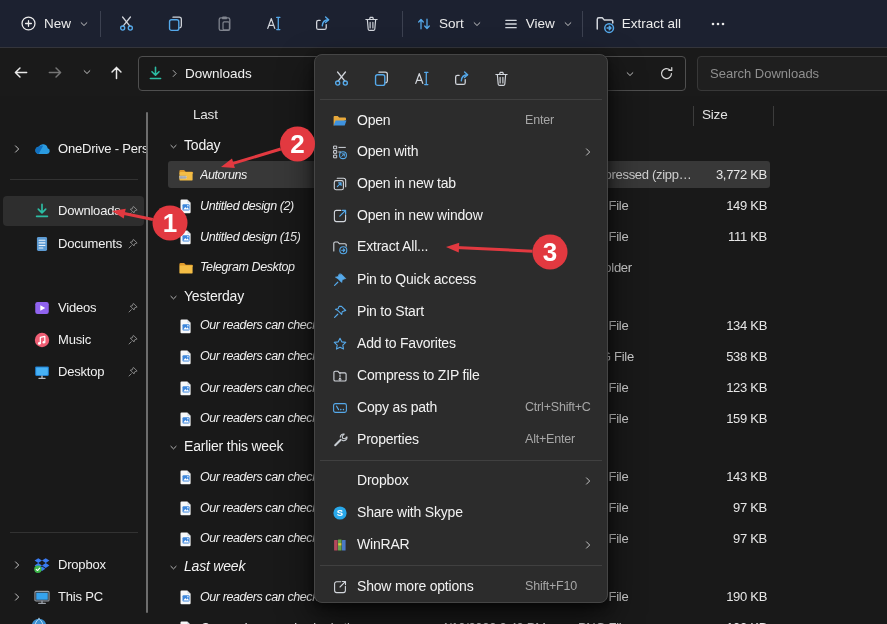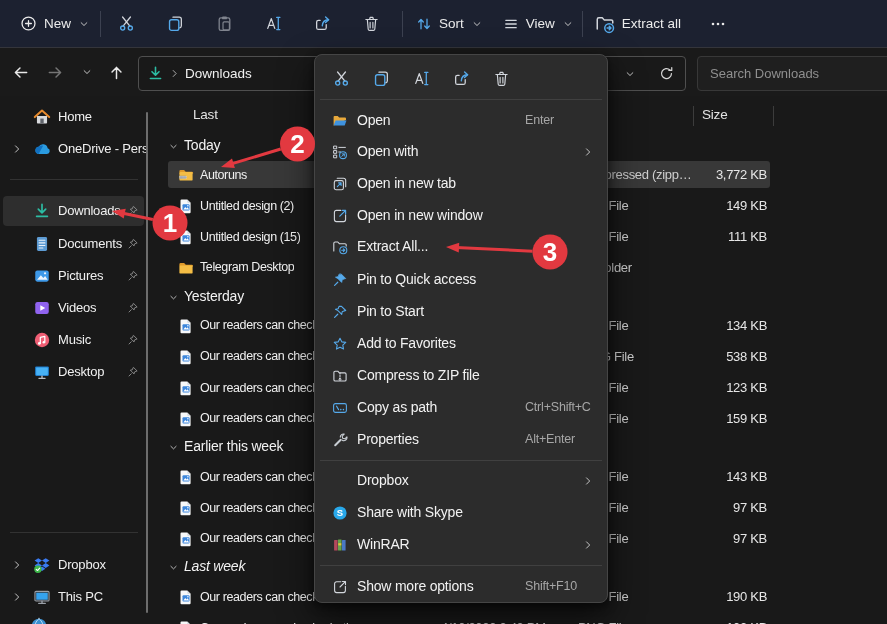--- a/index.html
+++ b/index.html
@@ -52,21 +52,21 @@
   .colheader{position:absolute;left:0;top:8px;width:735px;height:24px;}
   .colheader .col-name{position:absolute;left:41px;top:3px;font-size:13.5px;color:#e3e3e3;letter-spacing:-0.2px;}
   .colheader .col-size{position:absolute;left:550px;top:3px;font-size:13.5px;color:#e3e3e3;letter-spacing:-0.2px;}
   .colsep{position:absolute;top:2px;width:1px;height:20px;background:#3c3c3c;}
   .group-header{position:absolute;left:0;width:735px;height:30px;}
   .group-chevron{position:absolute;left:16px;top:10px;width:11px;height:11px;}
   .group-label{position:absolute;left:32px;top:6px;font-size:14px;color:#f2f2f2;letter-spacing:-0.2px;}
   .file-row{position:absolute;left:0;width:735px;height:30px;}
   .row-highlight{position:absolute;left:16px;top:1px;width:602px;height:27px;background:#383838;border-radius:3px;}
   .row-icon{position:absolute;left:26px;top:7px;width:16px;height:16px;}
-  .row-name{position:absolute;left:48px;top:7.5px;max-width:400px;white-space:nowrap;overflow:hidden;font-size:12.5px;color:#f0f0f0;letter-spacing:-0.4px;}
+  .row-name{position:absolute;left:48px;top:7.5px;max-width:400px;white-space:nowrap;overflow:hidden;font-size:12.5px;color:#f0f0f0;letter-spacing:-0.4px;font-style:italic;}
   .row-date{position:absolute;left:289px;top:7px;font-size:13px;color:#cfcfcf;letter-spacing:-0.3px;white-space:nowrap;}
   .row-type{position:absolute;left:426px;top:7px;width:116px;font-size:13px;color:#cfcfcf;letter-spacing:-0.3px;white-space:nowrap;overflow:hidden;text-overflow:ellipsis;}
   .row-size{position:absolute;right:120px;top:7px;width:110px;text-align:right;font-size:13px;color:#e6e6e6;letter-spacing:-0.3px;}
   
   .ctxmenu{
     position:absolute;left:314px;top:54px;width:294px;height:549px;
     background:#2c2c2c;border:1px solid #454545;border-radius:8px;
     box-shadow:0 14px 34px rgba(0,0,0,.62), 0 3px 10px rgba(0,0,0,.5);
     z-index:30;
   }
@@ -258,30 +258,20 @@
             <path d="M13.6 1.6v3.1h-3.1" stroke="#d6d6d6" stroke-width="1.3"></path>
           </svg>
         </span>
       </div>
     <div class="searchbox">
       <span>Search Downloads</span>
     </div>
   </div>
 
   <div class="sidebar" id="sidebar">
-      <div class="side-item" style="top: 6px;">
-        <span class="side-icon">
-          <svg width="18" height="18" viewBox="0 0 16 16" fill="none" stroke-linecap="round" stroke-linejoin="round">
-            <path d="M3.5 7.1v5.9a.7.7 0 0 0 .7.7h7.6a.7.7 0 0 0 .7-.7V7.1" fill="#d8dadd"></path>
-            <rect x="6.5" y="9.4" width="3" height="4.3" fill="#60646b"></rect>
-            <path d="M1.6 8.1 8 2.3l6.4 5.8" stroke="#e78b2e" stroke-width="1.8"></path>
-          </svg>
-        </span>
-        <span class="side-label">Home</span>
-      </div>
       <div class="side-item" style="top: 38px;">
         <span class="side-expander">
           <svg width="12" height="12" viewBox="0 0 16 16" fill="none" stroke-linecap="round" stroke-linejoin="round">
             <path d="M6 3.8 10.2 8 6 12.2" stroke="#c9c9c9" stroke-width="1.3"></path>
           </svg>
         </span>
         <span class="side-icon">
           <svg width="18" height="18" viewBox="0 0 16 16" fill="none" stroke-linecap="round" stroke-linejoin="round">
             <path d="M4.4 12.4h8a2.55 2.55 0 0 0 .64-5A4.3 4.3 0 0 0 5 6a3.3 3.3 0 0 0-.6 6.4Z" fill="#2a9be0"></path>
             <path d="M4.4 12.4A3.3 3.3 0 0 1 5 6a4.3 4.3 0 0 1 4-1l-4 7.4Z" fill="#1170c0"></path>
@@ -303,35 +293,20 @@
         </span>
       </div>
       <div class="side-item" style="top: 133px;">
         <span class="side-icon">
           <svg width="18" height="18" viewBox="0 0 16 16" fill="none" stroke-linecap="round" stroke-linejoin="round">
             <rect x="3.5" y="1.8" width="9" height="12.4" rx="1.3" fill="#5d9bd3"></rect>
             <path d="M5.4 4.7h5.2M5.4 7h5.2M5.4 9.3h5.2M5.4 11.6h3.4" stroke="#eaf2fa" stroke-width="0.9"></path>
           </svg>
         </span>
         <span class="side-label">Documents</span>
-        <span class="side-pin">
-          <svg width="12" height="12" viewBox="0 0 16 16" fill="none" stroke-linecap="round" stroke-linejoin="round">
-            <path d="M9.3 2.5l4.2 4.2-1.1.3-2.5 1-.5 2.6-1.3-1.3-2.4-2.4L4.4 5.6 7 5.1l1-2.5ZM5.7 10.3 2.7 13.3" stroke="#9a9a9a" stroke-width="1.1"></path>
-          </svg>
-        </span>
-      </div>
-      <div class="side-item" style="top: 165px;">
-        <span class="side-icon">
-          <svg width="18" height="18" viewBox="0 0 16 16" fill="none" stroke-linecap="round" stroke-linejoin="round">
-            <rect x="2" y="3" width="12" height="10" rx="1.8" fill="#3e99e8"></rect>
-            <path d="M3.6 11.3 7 7.4l2.2 2.4 1.6-1.8 2.2 3.3Z" fill="#eef5fc"></path>
-            <circle cx="10.7" cy="5.6" r="1" fill="#eef5fc"></circle>
-          </svg>
-        </span>
-        <span class="side-label">Pictures</span>
         <span class="side-pin">
           <svg width="12" height="12" viewBox="0 0 16 16" fill="none" stroke-linecap="round" stroke-linejoin="round">
             <path d="M9.3 2.5l4.2 4.2-1.1.3-2.5 1-.5 2.6-1.3-1.3-2.4-2.4L4.4 5.6 7 5.1l1-2.5ZM5.7 10.3 2.7 13.3" stroke="#9a9a9a" stroke-width="1.1"></path>
           </svg>
         </span>
       </div>
       <div class="side-item" style="top: 197px;">
         <span class="side-icon">
           <svg width="18" height="18" viewBox="0 0 16 16" fill="none" stroke-linecap="round" stroke-linejoin="round">
             <rect x="2" y="2.6" width="12" height="10.8" rx="2" fill="#9063ef"></rect>

